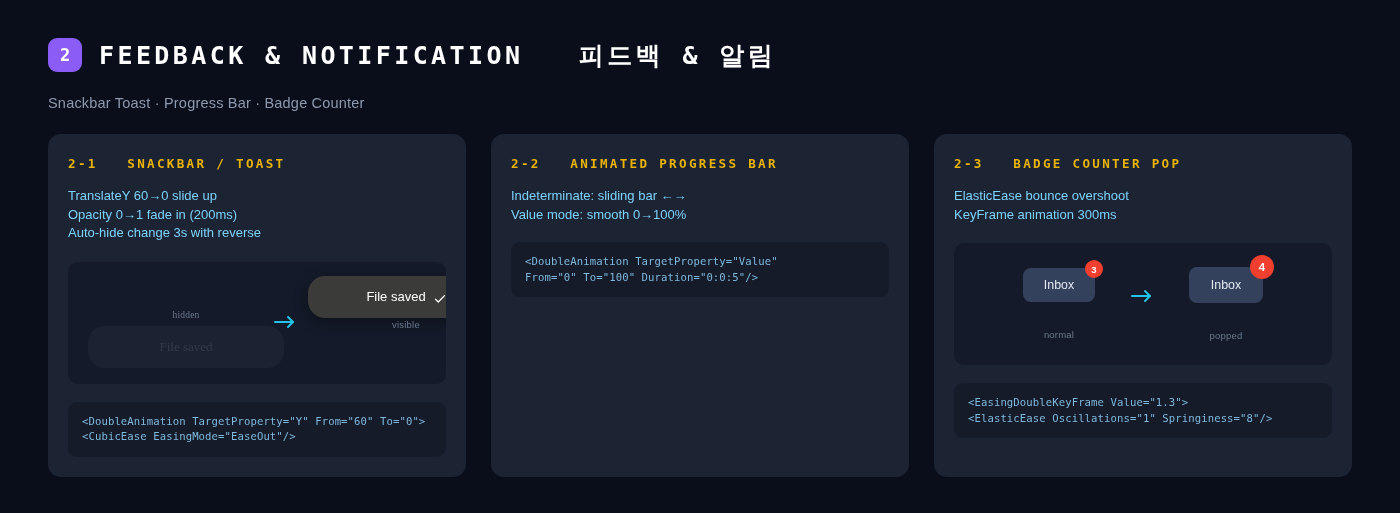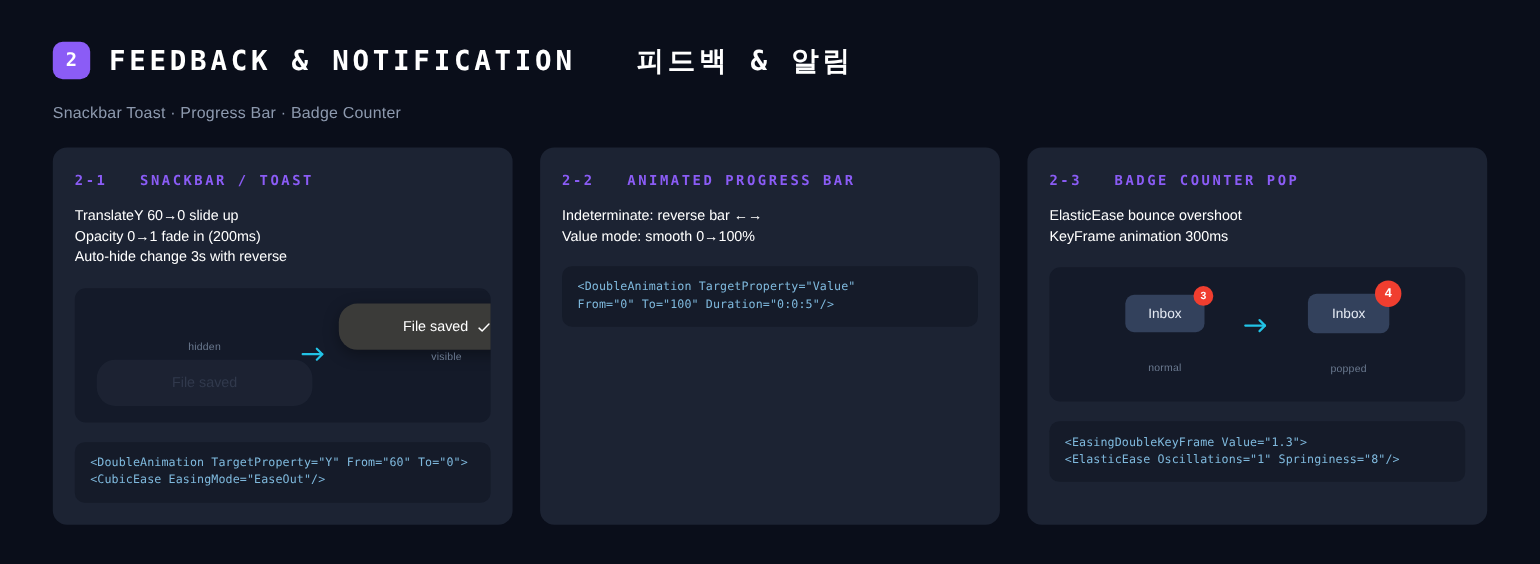--- a/index.html
+++ b/index.html
@@ -50,29 +50,29 @@
     flex: 1 1 0;
     background: #1c2333;
     border-radius: 13px;
     padding: 22px 20px 20px 20px;
     min-width: 0;
   }
 
   .card-title {
     font-family: "DejaVu Sans Mono", monospace;
     font-size: 12.6px; font-weight: 700; letter-spacing: 2.3px;
-    color: #8b5cf6;
+    color: #eab308;
     white-space: pre;
   }
 
   .card-desc { margin-top: 16px; }
   .card-desc div {
     font-size: 13px;
     line-height: 18.5px;
-    color: #ffffff;
+    color: #7dd3fc;
     white-space: pre;
   }
 
   
   .stage {
     margin-top: 19px;
     background: #141a29;
     border-radius: 10px;
     height: 122px;
     position: relative;
@@ -91,21 +91,21 @@
     font-size: 10.6px;
     line-height: 15.5px;
     color: #7fb9dd;
     white-space: pre;
     letter-spacing: .1px;
   }
 
   
   .toast-hidden-wrap {
     position: absolute; left: 20px; top: 48px;
-    display: flex; flex-direction: column; align-items: center;
+    display: flex; flex-direction: column; align-items: center; font-family: Liberation Serif, serif;
   }
   .toast-visible-wrap {
     position: absolute; left: 240px; top: 14px;
     display: flex; flex-direction: column; align-items: center;
   }
   .mini-label {
     font-size: 9.5px; color: #6b7a90; letter-spacing: .2px;
   }
   .toast-pill {
     height: 42px; border-radius: 17px;
@@ -230,21 +230,21 @@
 
       <div class="code">
         <div>&lt;DoubleAnimation TargetProperty="Y" From="60" To="0"&gt;</div>
         <div>&lt;CubicEase EasingMode="EaseOut"/&gt;</div>
       </div>
     </div>
 
     <div class="card">
       <div class="card-title">2-2   ANIMATED PROGRESS BAR</div>
       <div class="card-desc">
-        <div>Indeterminate: reverse bar ←→</div>
+        <div>Indeterminate: sliding bar ←→</div>
         <div>Value mode: smooth 0→100%</div>
       </div>
 
 
       <div class="code">
         <div>&lt;DoubleAnimation TargetProperty="Value"</div>
         <div>From="0" To="100" Duration="0:0:5"/&gt;</div>
       </div>
     </div>
 

